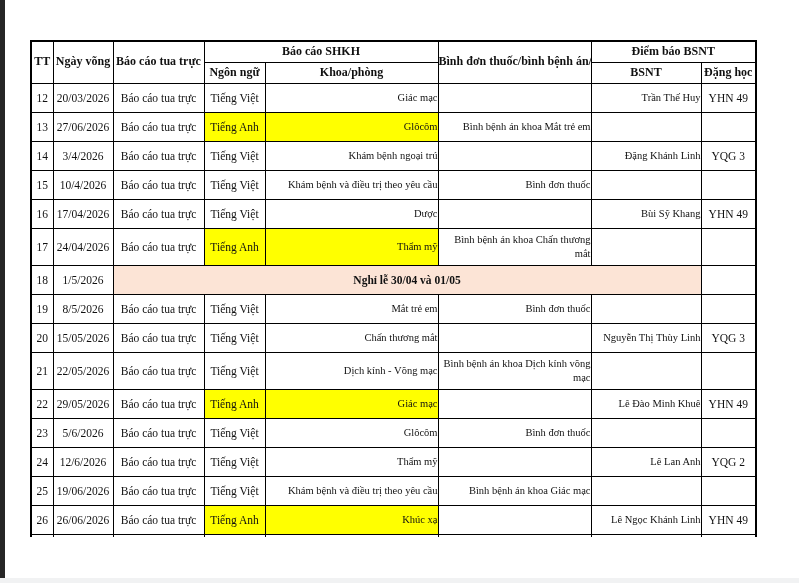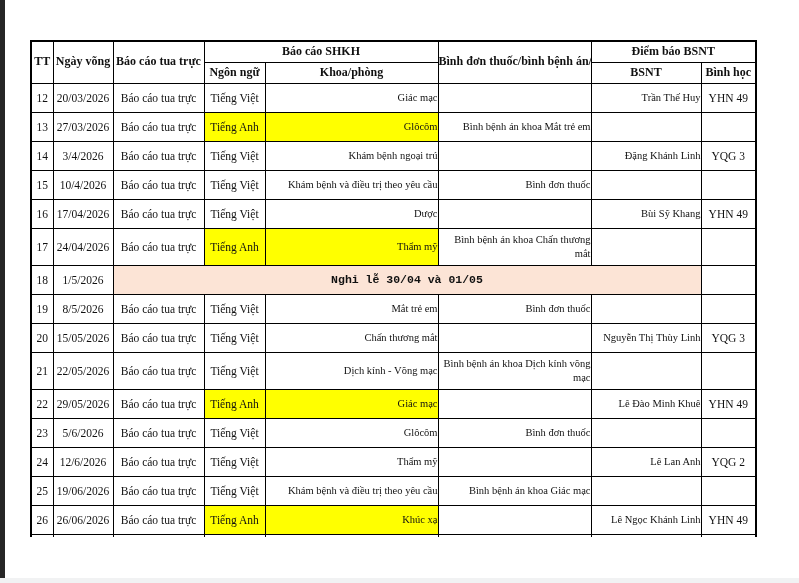--- a/index.html
+++ b/index.html
@@ -60,21 +60,20 @@
     font-size: 10.5px;
     padding: 1px 3px;
     line-height: 1.25;
   }
   td.hl { background: var(--hl, #ffff00); }
   td.c-holiday {
     background: var(--holiday, #fce4d6);
     font-weight: bold;
     font-size: 11.5px;
     text-align: center;
-    font-family: Liberation Mono, monospace;
   }
   tr.stub { height: 3px; }
   tr.stub td {
     border-top: 1px solid #000;
     border-bottom: none;
     line-height: 0;
     font-size: 0;
   }
 </style>
 </head>
@@ -101,37 +100,37 @@
         <th rowspan="2">Ngày võng</th>
         <th rowspan="2">Báo cáo tua trực</th>
         <th colspan="2">Báo cáo SHKH</th>
         <th rowspan="2" class="h-binh">Bình đơn thuốc/bình bệnh án/</th>
         <th colspan="2">Điểm báo BSNT</th>
       </tr>
       <tr class="hdr2">
         <th>Ngôn ngữ</th>
         <th>Khoa/phòng</th>
         <th>BSNT</th>
-        <th>Bình học</th>
+        <th>Đặng học</th>
       </tr>
     </thead>
     <tbody>
         <tr>
           <td class="c-tt">12</td>
           <td class="c-date">20/03/2026</td>
           <td class="c-tua">Báo cáo tua trực</td>
           <td class="c-lang">Tiếng Việt</td>
           <td class="c-khoa">Giác mạc</td>
           <td class="c-binh"></td>
           <td class="c-bsnt">Trần Thế Huy</td>
           <td class="c-course">YHN 49</td>
         </tr>
         <tr>
           <td class="c-tt">13</td>
-          <td class="c-date">27/03/2026</td>
+          <td class="c-date">27/06/2026</td>
           <td class="c-tua">Báo cáo tua trực</td>
           <td class="c-lang hl">Tiếng Anh</td>
           <td class="c-khoa hl">Glôcôm</td>
           <td class="c-binh">Bình bệnh án khoa Mắt trẻ em</td>
           <td class="c-bsnt"></td>
           <td class="c-course"></td>
         </tr>
         <tr>
           <td class="c-tt">14</td>
           <td class="c-date">3/4/2026</td>

